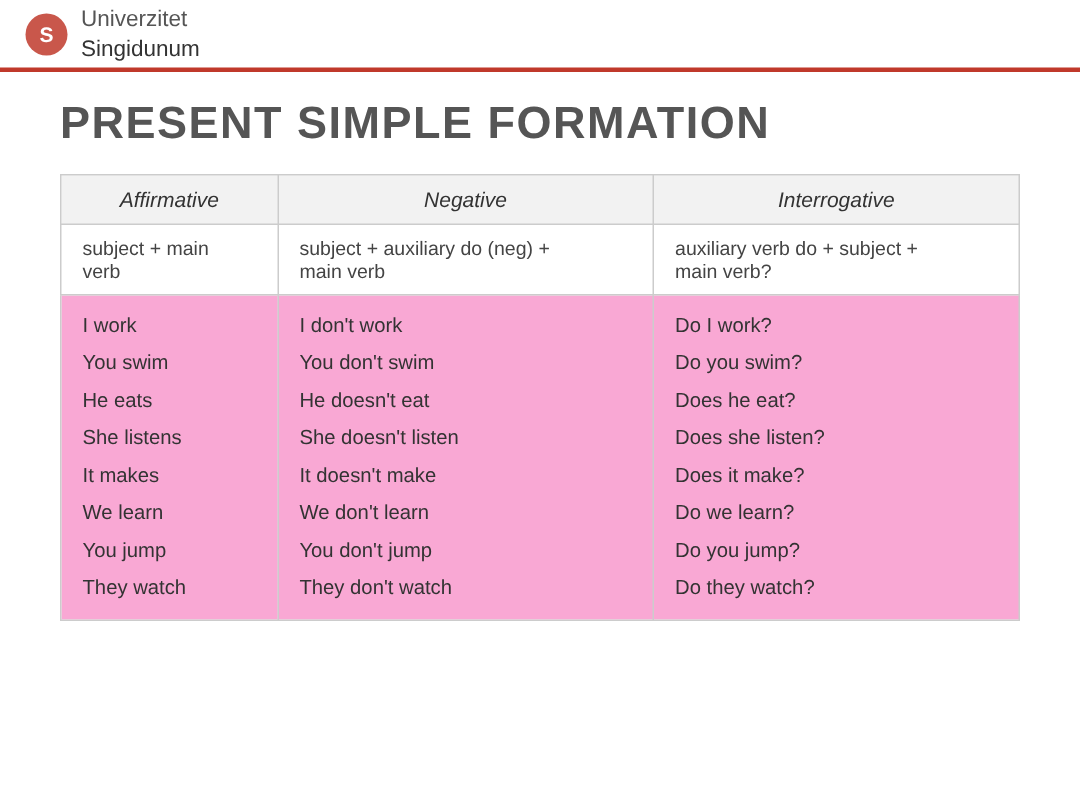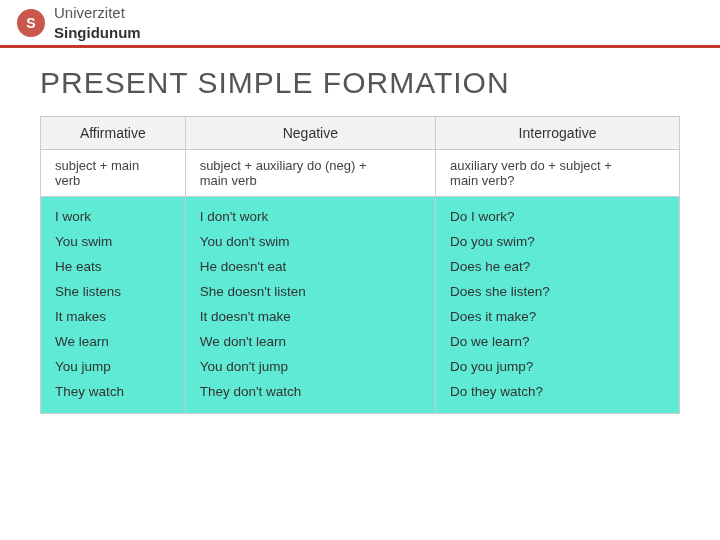--- a/index.html
+++ b/index.html
@@ -34,27 +34,27 @@
     }
 
     .logo-text {
       font-size: 15px;
       color: #555;
       line-height: 1.3;
     }
 
     .logo-text strong {
       color: #333;
-      font-weight: bold;
+      font-weight: normal;
     }
 
     
     .page-title {
       font-size: 30px;
-      font-weight: normal;
+      font-weight: bold;
       color: #555;
       padding: 18px 40px 16px 40px;
       letter-spacing: 1px;
     }
 
     
     .table-container {
       padding: 0 40px;
     }
 
@@ -64,40 +64,41 @@
       font-size: 14px;
     }
 
     th {
       background: #f2f2f2;
       border: 1px solid #ccc;
       padding: 8px 14px;
       text-align: center;
       font-weight: normal;
       color: #333;
+      font-style: italic;
     }
 
     td {
       border: 1px solid #ccc;
       padding: 8px 14px;
       text-align: left;
       vertical-align: top;
       color: #333;
     }
 
     td.formula-row {
       font-size: 13px;
       color: #444;
       background: #fff;
     }
 
     td.examples-row {
       font-size: 13.5px;
       line-height: 1.85;
-      background: #5eead4;
+      background: #f9a8d4;
       vertical-align: middle;
     }
   </style>
 </head>
 <body>
 
 <div class="header">
   <div class="logo-area">
 
     <svg class="logo-icon" viewBox="0 0 30 30">

